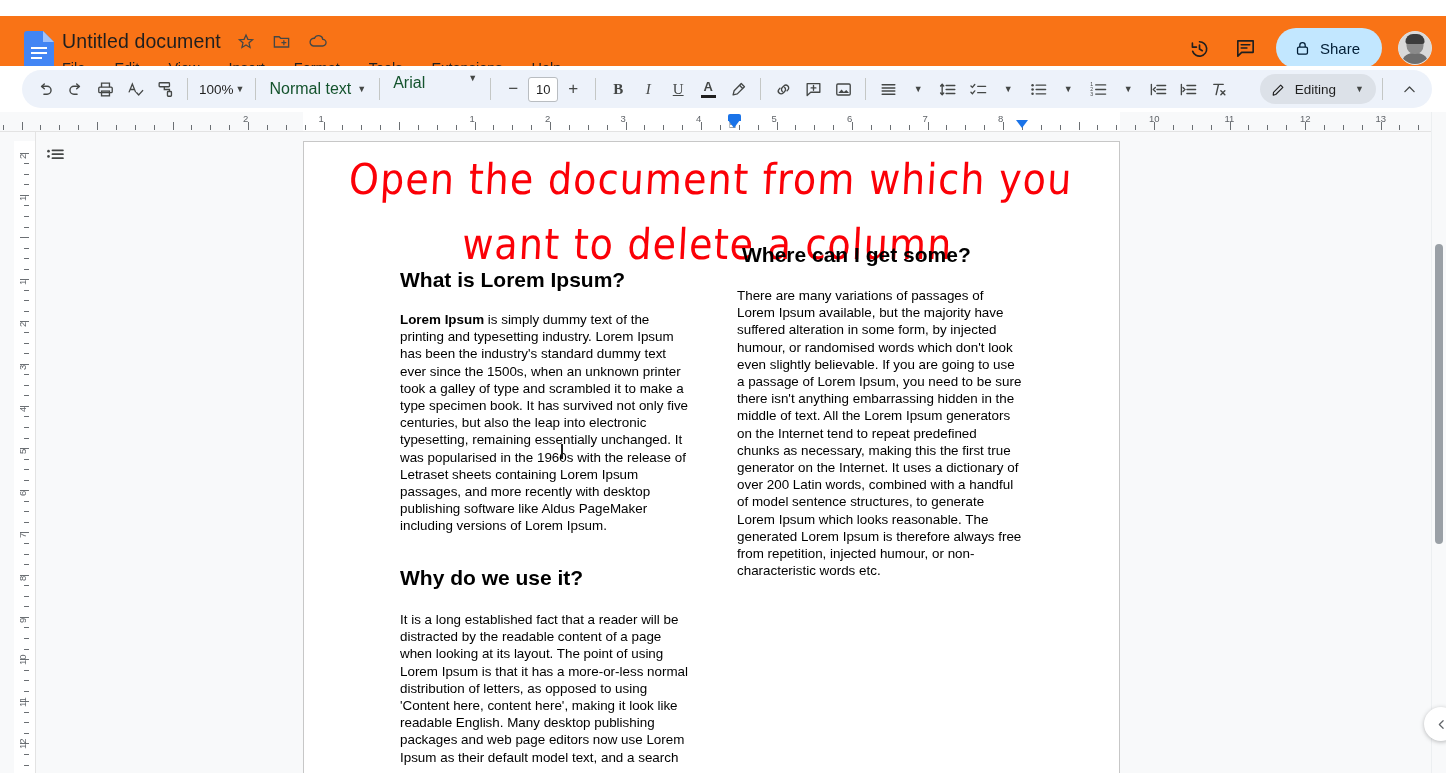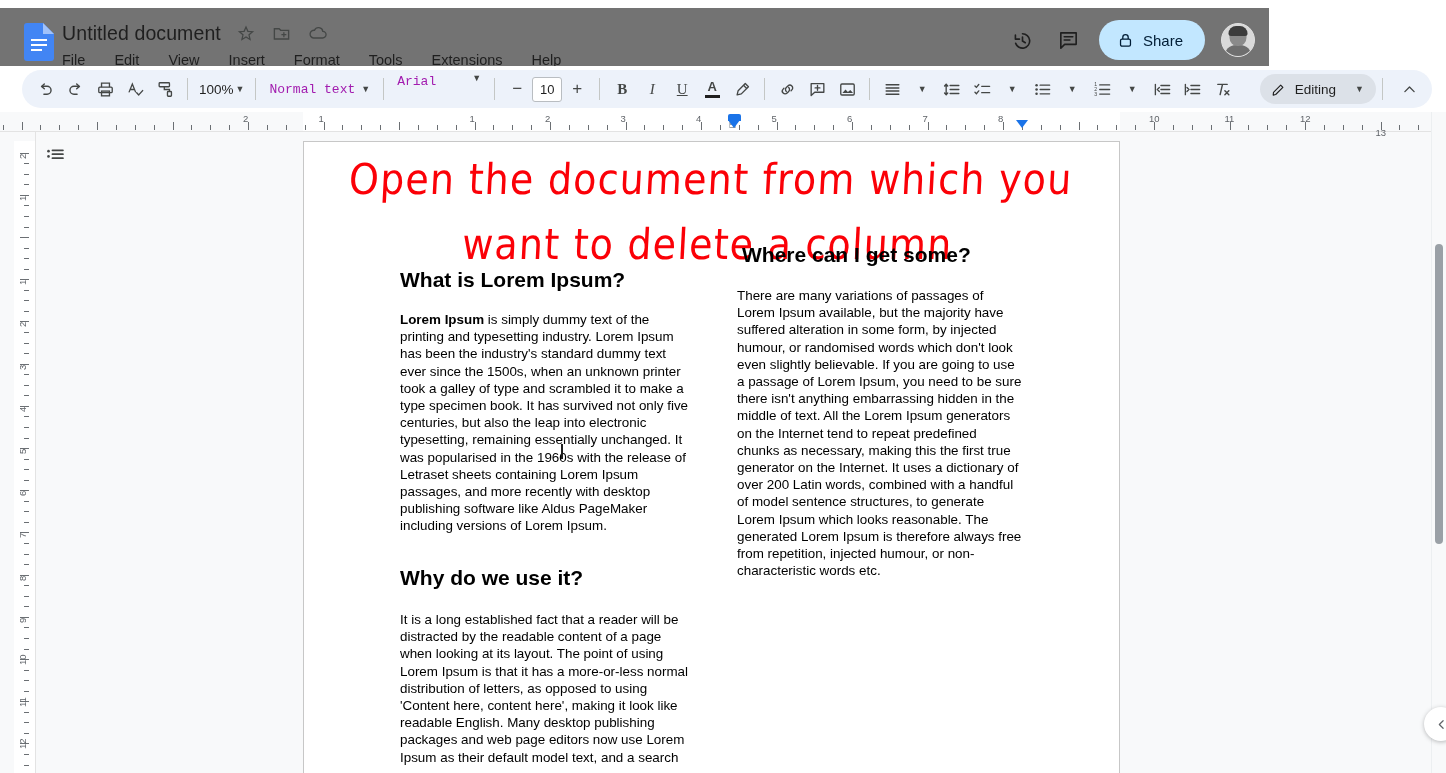--- a/index.html
+++ b/index.html
@@ -6,22 +6,22 @@
   html, body {
     width: 1446px; height: 773px;
     overflow: hidden;
     background: #ffffff;
     font-family: "Liberation Sans", sans-serif;
   }
   body { position: relative; }
 
   
   .topbar {
-    position: absolute; left: 0; top: 8px; width: 1269px; height: 66px;
-    background: #737373;
+    position: absolute; left: 0; top: 16px; width: 1446px; height: 66px;
+    background: #f97316;
     display: flex; align-items: flex-start;
   }
   .docs-logo {
     position: absolute; left: 24px; top: 15px;
     width: 30px; height: 38px;
   }
   .title-block { position: absolute; left: 62px; top: 10px; }
   .doc-title-row { display: flex; align-items: center; gap: 14px; height: 30px; }
   .doc-title {
     font-size: 19.5px; color: #1f1f1f; font-weight: 400;
@@ -84,21 +84,21 @@
   .tool {
     height: 30px; min-width: 30px; padding: 0 5px;
     display: flex; align-items: center; justify-content: center;
     border-radius: 4px; cursor: pointer; color: #444746;
     font-size: 13.5px;
   }
   .tdiv { width: 1px; height: 22px; background: #c4c7c5; margin: 0 7px; }
   .zoom-box { display: flex; align-items: center; gap: 2px; padding: 0 4px; }
   .zoom-val { font-size: 13.5px; color: #1f1f1f; }
   .style-box { display: flex; align-items: center; gap: 6px; padding: 0 6px; }
-  .style-val { font-size: 13px; color: #a21caf; white-space: nowrap; font-family: Liberation Mono, monospace; }
+  .style-val { font-size: 16px; color: #14532d; white-space: nowrap; }
   .font-box { display: flex; align-items: flex-start; gap: 6px; padding: 0 6px; min-width: 96px; }
   .fsize-field {
     width: 30px; height: 25px; border: 1px solid #b9bdc1; border-radius: 3px;
     background: #fff; font-size: 13px; color: #1f1f1f; text-align: center;
     line-height: 23px; cursor: text;
   }
   .caret { font-size: 9px; color: #444746; line-height: 1; }
   .bold-i { font-weight: bold; font-size: 15px; font-family: "Liberation Serif", serif; }
   .ital-i { font-style: italic; font-size: 15px; font-family: "Liberation Serif", serif; }
   .und-i  { font-size: 15px; text-decoration: underline; font-family: "Liberation Serif", serif; }
@@ -580,21 +580,21 @@
         <div class="rnum" style="left:545.0px; top:1px;">2</div>
         <div class="rnum" style="left:620.5px; top:1px;">3</div>
         <div class="rnum" style="left:696.0px; top:1px;">4</div>
         <div class="rnum" style="left:771.5px; top:1px;">5</div>
         <div class="rnum" style="left:847.0px; top:1px;">6</div>
         <div class="rnum" style="left:922.5px; top:1px;">7</div>
         <div class="rnum" style="left:998.0px; top:1px;">8</div>
         <div class="rnum" style="left:1149.0px; top:1px;">10</div>
         <div class="rnum" style="left:1224.5px; top:1px;">11</div>
         <div class="rnum" style="left:1300.0px; top:1px;">12</div>
-        <div class="rnum" style="left:1375.5px; top:15px;">13</div>
+        <div class="rnum" style="left:1375.5px; top:1px;">13</div>
       </div>
     <div class="tabstop" style="left:729px; top:3px;"></div>
     <div class="indent-top" style="left:728px; top:2px;"></div>
     <div class="indent-marker" style="left:728px; top:8px;"></div>
     <div class="indent-marker" style="left:1016px; top:8px;"></div>
   </div>
 
   <div class="vruler">
     <div class="ruler-zone" style="left:0; top:9px; width:21px; height:641px; background:#ffffff;"></div>
     <div id="vticks">

